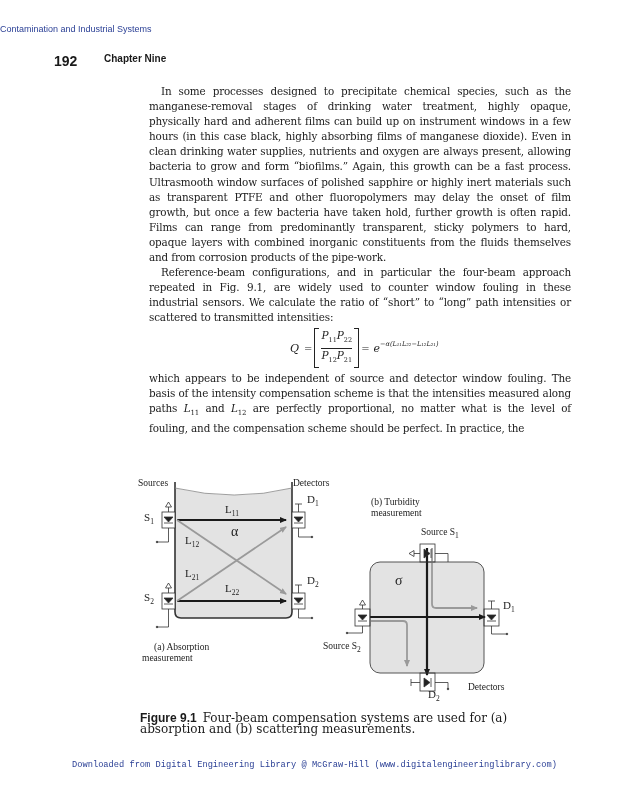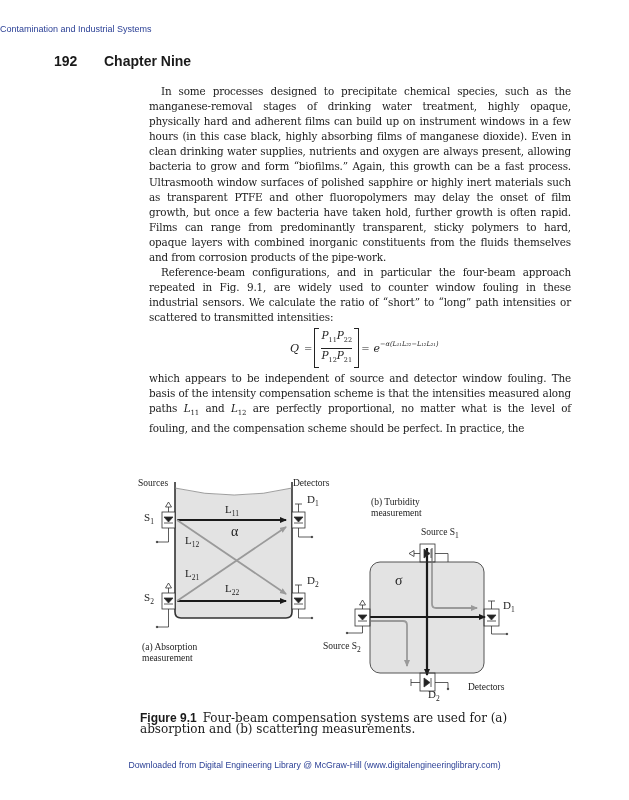--- a/index.html
+++ b/index.html
@@ -7,21 +7,21 @@
     .running-head {
       position: absolute; top: 24px; left: 0; width: 629px; text-align: left;
       font-family: "Liberation Sans", sans-serif; font-size: 9px; color: #2a3f95;
     }
     .page-num {
       position: absolute; top: 53px; left: 54px;
       font-family: "Liberation Sans", sans-serif; font-size: 14px; font-weight: bold; color: #1a1a1a;
     }
     .chapter {
       position: absolute; top: 53px; left: 104px;
-      font-family: "Liberation Sans", sans-serif; font-size: 14px; font-weight: bold; color: #1a1a1a;
+      font-family: "Liberation Sans", sans-serif; font-size: 10px; font-weight: bold; color: #1a1a1a;
     }
     .body-text {
       position: absolute; left: 149px; width: 422px;
       font-family: "DejaVu Serif", serif; font-size: 10.4px; line-height: 15.1px; color: #1b1b1b;
       text-align: justify; letter-spacing: -0.15px;
     }
     .body-text p { margin: 0; text-indent: 12px; }
     #para-block { top: 84px; }
     .equation {
       position: absolute; top: 330px; left: 290px; height: 36px;
@@ -50,21 +50,21 @@
       white-space: nowrap;
     }
     .fig-label sub { font-size: 7.5px; }
     .caption {
       position: absolute; top: 713px; left: 140px; width: 390px;
       font-family: "DejaVu Serif", serif; font-size: 12px; line-height: 11px; color: #1b1b1b;
     }
     .caption .cap-label { font-family: "Liberation Sans", sans-serif; font-weight: bold; margin-right: 6px; }
     .footer {
       position: absolute; top: 760px; left: 0; width: 629px; text-align: center;
-      font-family: Liberation Sans, sans-serif; font-size: 8.7px; line-height: 10.5px; color: #2a3f95;
+      font-family: Liberation Mono, monospace; font-size: 8.7px; line-height: 10.5px; color: #2a3f95;
     }
     .footer div { white-space: nowrap; }
   </style>
 </head>
 <body>
 
 <div class="running-head">Contamination and Industrial Systems</div>
 <div class="page-num">192</div>
 <div class="chapter">Chapter Nine</div>
 
@@ -217,21 +217,21 @@
   <span class="fig-label" style="left:163px; top:8px;">Detectors</span>
   <span class="fig-label" style="left:14px; top:42px; font-size:11px;"><span>S</span><sub>1</sub></span>
   <span class="fig-label" style="left:14px; top:122px; font-size:11px;"><span>S</span><sub>2</sub></span>
   <span class="fig-label" style="left:177px; top:24px; font-size:11px;"><span>D</span><sub>1</sub></span>
   <span class="fig-label" style="left:177px; top:105px; font-size:11px;"><span>D</span><sub>2</sub></span>
   <span class="fig-label" style="left:95px; top:34px; font-size:11px;"><span>L</span><sub>11</sub></span>
   <span class="fig-label" style="left:55px; top:65px; font-size:11px;"><span>L</span><sub>12</sub></span>
   <span class="fig-label" style="left:55px; top:98px; font-size:11px;"><span>L</span><sub>21</sub></span>
   <span class="fig-label" style="left:95px; top:113px; font-size:11px;"><span>L</span><sub>22</sub></span>
   <span class="fig-label" style="left:101px; top:56px; font-size:14px;">α</span>
-  <span class="fig-label" style="left:12px; top:172px;">(a) Absorption</span>
+  <span class="fig-label" style="left:24px; top:172px;">(a) Absorption</span>
   <span class="fig-label" style="left:12px; top:183px;">measurement</span>
 
   <span class="fig-label" style="left:241px; top:27px;">(b) Turbidity</span>
   <span class="fig-label" style="left:241px; top:38px;">measurement</span>
   <span class="fig-label" style="left:291px; top:57px;"><span>Source S</span><sub>1</sub></span>
   <span class="fig-label" style="left:193px; top:171px;"><span>Source S</span><sub>2</sub></span>
   <span class="fig-label" style="left:373px; top:130px; font-size:11px;"><span>D</span><sub>1</sub></span>
   <span class="fig-label" style="left:298px; top:219px; font-size:11px;"><span>D</span><sub>2</sub></span>
   <span class="fig-label" style="left:338px; top:212px;">Detectors</span>
   <span class="fig-label" style="left:265px; top:105px; font-size:14px;">σ</span>

